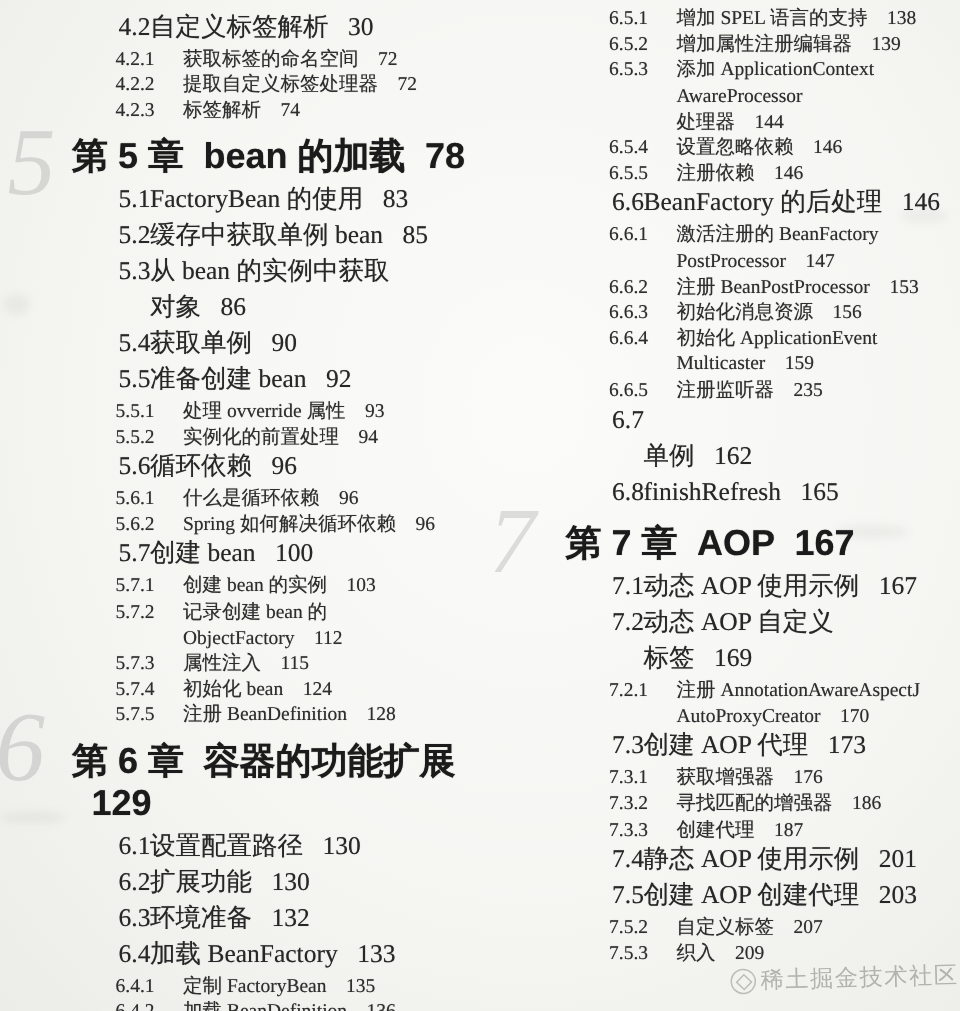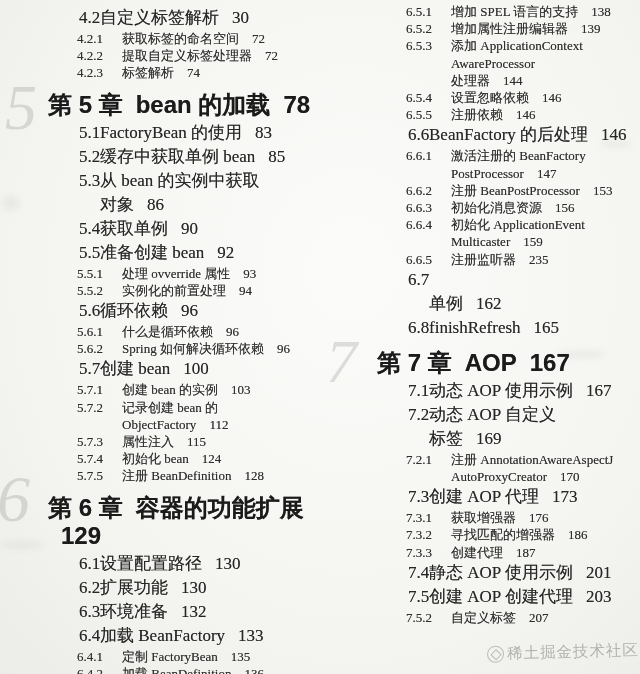--- a/index.html
+++ b/index.html
@@ -124,20 +124,21 @@
       <div class="entry section"><span class="num">7.1</span><span class="body"><span>动态 AOP 使用示例</span><span class="page-num">167</span></span></div>
       <div class="entry section"><span class="num">7.2</span><span class="body"><span>动态 AOP 自定义</span><br><span>标签</span><span class="page-num">169</span></span></div>
       <div class="entry sub"><span class="num">7.2.1</span><span class="body"><span>注册 AnnotationAwareAspectJ</span><br><span>AutoProxyCreator</span><span class="page-num">170</span></span></div>
       <div class="entry section"><span class="num">7.3</span><span class="body"><span>创建 AOP 代理</span><span class="page-num">173</span></span></div>
       <div class="entry sub"><span class="num">7.3.1</span><span class="body"><span>获取增强器</span><span class="page-num">176</span></span></div>
       <div class="entry sub"><span class="num">7.3.2</span><span class="body"><span>寻找匹配的增强器</span><span class="page-num">186</span></span></div>
       <div class="entry sub"><span class="num">7.3.3</span><span class="body"><span>创建代理</span><span class="page-num">187</span></span></div>
       <div class="entry section"><span class="num">7.4</span><span class="body"><span>静态 AOP 使用示例</span><span class="page-num">201</span></span></div>
       <div class="entry section"><span class="num">7.5</span><span class="body"><span>创建 AOP 创建代理</span><span class="page-num">203</span></span></div>
       <div class="entry sub"><span class="num">7.5.2</span><span class="body"><span>自定义标签</span><span class="page-num">207</span></span></div>
+      <div class="entry sub"><span class="num">7.5.3</span><span class="body"><span>织入</span><span class="page-num">209</span></span></div>
     </div>
 
   <div class="jj">
     <span class="jj-icon">
         <i></i>
       </span>
     <span>稀土掘金技术社区</span>
   </div>
 </div>
 

